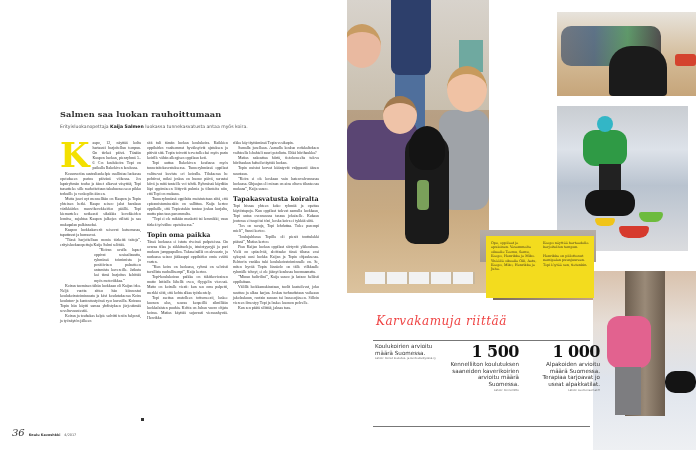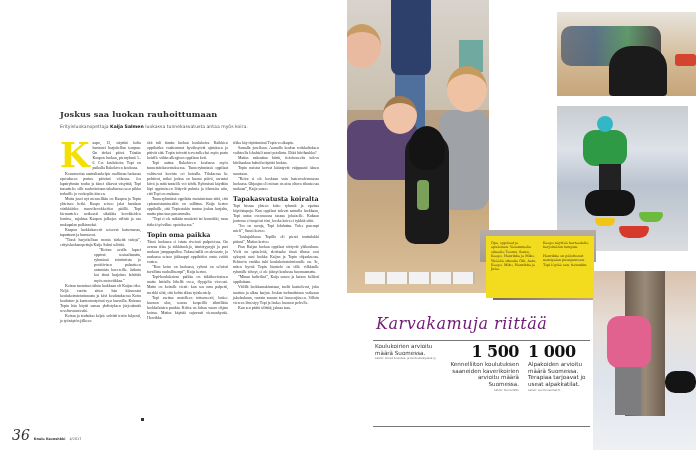--- a/index.html
+++ b/index.html
@@ -19,57 +19,57 @@
   .col h3 { font-family: "DejaVu Serif", serif; font-weight: bold; font-size: 6.4px; line-height: 8px; color: #222; margin: 3px 0 1px 0; text-indent: 0; }
   .col1 { left: 60px; top: 141px; width: 81px; }
   .col2 { left: 147px; top: 141px; width: 81px; }
   .col3 { left: 233px; top: 141px; width: 86px; }
 
   .dropcap { float: left; font-family: "DejaVu Serif", serif; font-weight: bold; font-size: 34px; line-height: 26px; color: #f3e000; margin: 1px 3px 0 0; }
 
   .pullquote { position: absolute; left: 2px; top: 302px; width: 92px; text-align: right; font-family: "DejaVu Serif", serif; font-size: 8.2px; line-height: 9.8px; color: #3a3a3a; }
 
   .footer { position: absolute; left: 12px; top: 427px; display: flex; align-items: baseline; gap: 4px; }
-  .page-number { font-family: "DejaVu Serif", serif; font-style: italic; font-size: 14px; color: #333; }
+  .page-number { font-family: "DejaVu Serif", serif; font-style: italic; font-size: 10px; color: #333; }
   .pub-name { font-family: "DejaVu Sans", sans-serif; font-weight: bold; font-size: 3.4px; color: #333; }
   .pub-issue { font-family: "DejaVu Sans", sans-serif; font-size: 3.4px; color: #555; }
   .end-mark { position: absolute; left: 141px; top: 418px; width: 3px; height: 3px; background: #333; }
 
   
   .photo { position: absolute; overflow: hidden; }
   .photo-main { left: 347px; top: 0; width: 142px; height: 293px; background: linear-gradient(180deg, #c9b9a4 0%, #b79f83 40%, #c7aa83 70%, #d6bd98 100%); }
   .photo-classroom { left: 557px; top: 12px; width: 139px; height: 84px; background: linear-gradient(180deg, #e7e3dc 0%, #d2b893 60%, #c6a57a 100%); }
   .photo-snow { left: 557px; top: 106px; width: 131px; height: 145px; background: linear-gradient(180deg, #c9cdd2 0%, #dde2e9 30%, #b9c3cf 55%, #dbdcdf 100%); }
   .photo-tree { left: 593px; top: 271px; width: 103px; height: 179px; background: linear-gradient(180deg, #d9c2ad 0%, #e7dfd8 30%, #dfe4ec 60%, #eef0f3 100%); }
   .photo-bark { left: 493px; top: 270px; width: 100px; height: 30px; background: linear-gradient(90deg, #7a6a5c 0%, #9c8a78 50%, #c3a385 100%); }
   .photo-bark-top { left: 480px; top: 230px; width: 116px; height: 32px; background: linear-gradient(180deg, #b6aea6 0%, #a69b90 100%); }
 
   .shape { position: absolute; }
 
   .caption-box { position: absolute; left: 486px; top: 236px; width: 108px; height: 62px; background: #f3dc1e; padding: 5px 5px; display: flex; gap: 6px; }
   .caption-col { font-family: "DejaVu Serif", serif; font-size: 3.4px; line-height: 4.4px; color: #4a4020; width: 48px; }
   .caption-col p { margin-bottom: 4px; }
 
   
-  .facts-title { position: absolute; left: 376px; top: 314px; font-family: "DejaVu Serif", serif; font-style: italic; font-size: 16px; color: #701a75; letter-spacing: 0.5px; }
+  .facts-title { position: absolute; left: 376px; top: 314px; font-family: "DejaVu Serif", serif; font-style: italic; font-size: 12px; color: #ef4444; letter-spacing: 0.5px; }
   .facts-rule { position: absolute; left: 373px; top: 340px; width: 217px; height: 1px; background: #777; }
   .facts-rule-bottom { position: absolute; left: 373px; top: 426px; width: 217px; height: 1px; background: #777; }
   .fact { position: absolute; top: 343px; width: 72px; }
   .fact-num { font-family: "DejaVu Serif", serif; font-weight: bold; font-size: 16px; line-height: 18px; color: #111; letter-spacing: -0.5px; }
   .fact-text { font-family: "DejaVu Sans", sans-serif; font-size: 5.6px; line-height: 6.7px; color: #333; }
   .fact-source { font-family: "DejaVu Sans", sans-serif; font-size: 2.7px; line-height: 3.6px; color: #666; margin-top: 1px; }
   .fact-1 { left: 375px; }
   .fact-2 { left: 447px; text-align: right; }
-  .fact-3 { left: 528px; }
+  .fact-3 { left: 528px; text-align: right; }
 </style>
 </head>
 <body>
 
 <div class="page-left">
-  <h1 class="headline">Joskus saa luokan rauhoittumaan</h1>
+  <h1 class="headline">Salmen saa luokan rauhoittumaan</h1>
   <div class="standfirst">
     <span>Erityisluokanopettaja </span><b>Kaija Salmen</b><span> luokassa tunnekasvatusta antaa myös koira.</span>
   </div>
 
   <div class="col col1">
     <span class="dropcap">K</span>
     <p class="noindent">aapo, 12, näyttää kolta hartaasti harjoitellun tempun. On tärkeä päivä. Tänään Kaapon luokan, pienryhmä 5–6 C:n koulukoira Topi on paikalla Rakokiven koulussa.</p>
     <p>Kouuvuotias australiankelpie osallistuu luokassa opetukseen parina päivänä viikossa. Jos lapsiryhmän touhu ja äänet alkavat väsyttää, Topi tassuttelee sille rauhoitettuun takahuoneeseen pikku torkuille ja venkoplin ääreen.</p>
     <p>Mutta juuri nyt mennellään on Kaapon ja Topin yhteinen hetki. Kaapo seisoo jalat haralaan värikkäiden muovikorokkeiden päällä. Topi kiemurtelee notkeasti sikakkia korokkeiden lomitse, sujahtaa Kaapon jalkojen välistä ja saa makupalan palkinnoksi.</p>
     <p>Kaapon luokkakaverit seisovat katsomassa, taputtavat ja hurraavat.</p>

